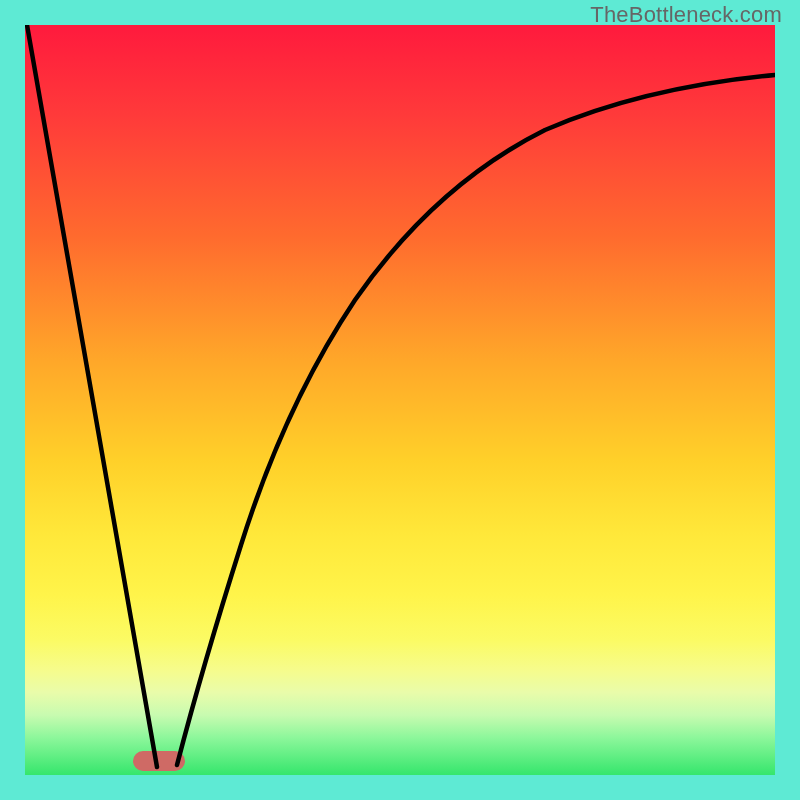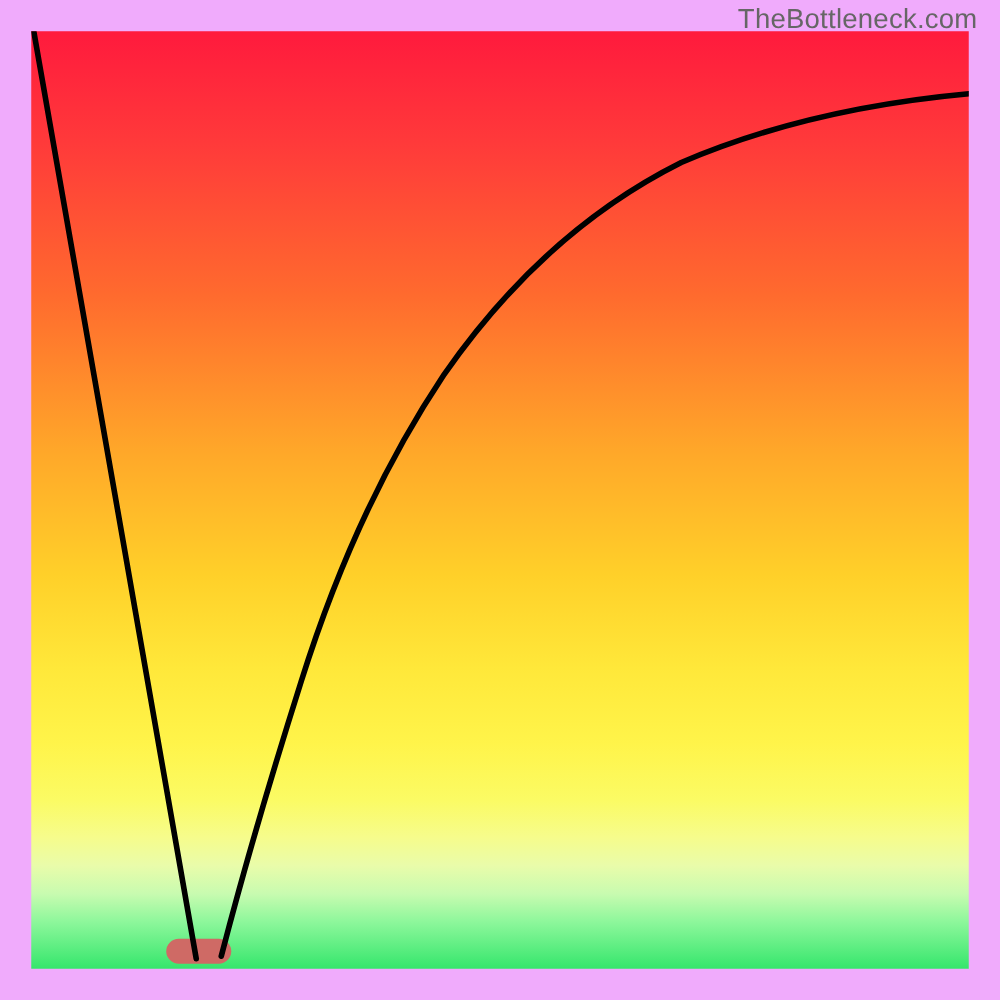--- a/index.html
+++ b/index.html
@@ -7,21 +7,21 @@
     padding: 0;
     width: 800px;
     height: 800px;
     overflow: hidden;
     font-family: Arial, Helvetica, sans-serif;
   }
   .frame {
     position: relative;
     width: 800px;
     height: 800px;
-    background: #f0abfc;
+    background: #5eead4;
     box-sizing: border-box;
   }
   .watermark {
     position: absolute;
     top: 2px;
     right: 18px;
     color: #666;
     font-size: 22px;
     font-weight: 500;
     z-index: 40;

